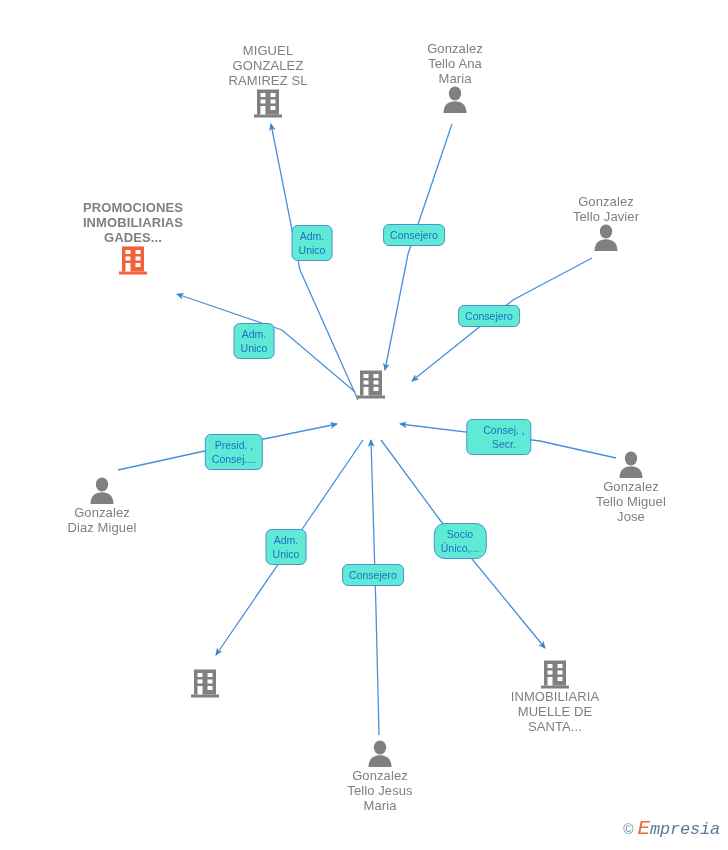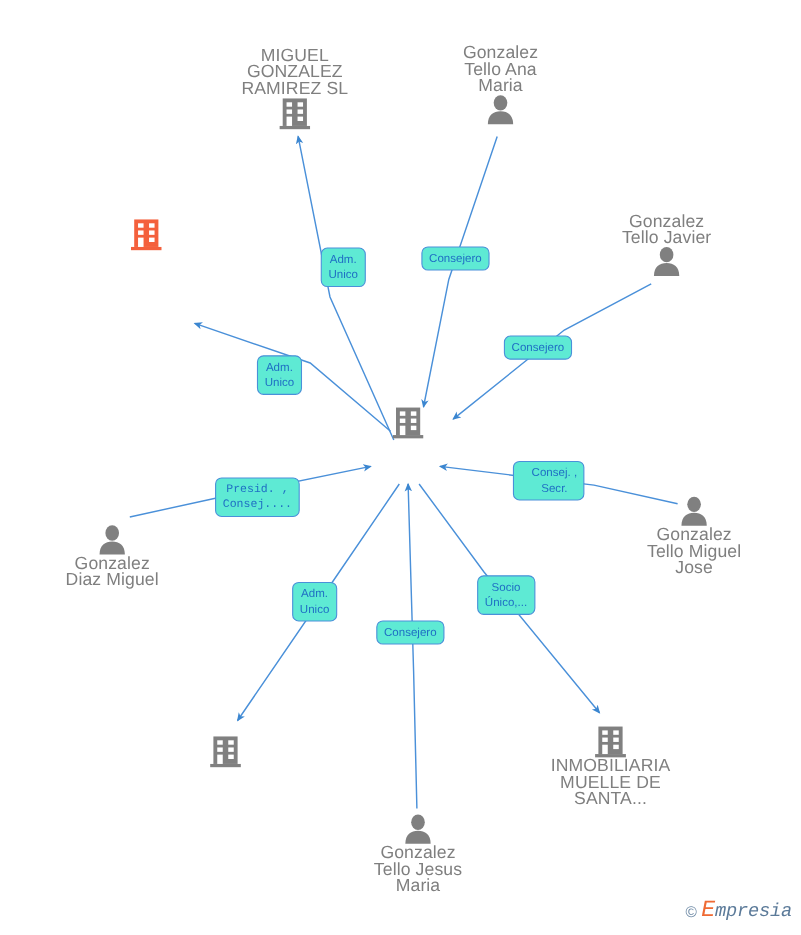--- a/index.html
+++ b/index.html
@@ -22,21 +22,21 @@
     height: 850px;
     pointer-events: none;
   }
   .node {
     position: absolute;
     text-align: center;
     width: 130px;
     margin-left: -65px;
   }
   .node-label {
-    font-size: 16px;
+    font-size: 13px;
     color: #7f7f7f;
     line-height: 15px;
     letter-spacing: 0.1px;
     white-space: pre-line;
   }
   .node-label.focus {
     font-weight: bold;
     color: #808080;
   }
   .node-icon {
@@ -142,20 +142,23 @@
         <div class="node-label">Gonzalez
 Tello Javier</div>
         <div>
           <svg class="node-icon" width="26" height="28" viewBox="0 0 26 28">
             <ellipse cx="13" cy="7.5" rx="6.2" ry="7" fill="#808080"></ellipse>
             <path d="M1.5 27 C1.5 18.6 6.6 15.2 13 15.2 C19.4 15.2 24.5 18.6 24.5 27 Z" fill="#808080"></path>
           </svg>
         </div>
       </div>
       <div class="node above" style="left: 133px; top: 198px;">
+        <div class="node-label focus">PROMOCIONES
+INMOBILIARIAS
+GADES...</div>
         <div>
           <svg class="node-icon" width="28" height="30" viewBox="0 0 28 30">
             <rect x="3" y="1.5" width="22" height="25" fill="#f4603c"></rect>
             <rect x="0" y="26.5" width="28" height="3" fill="#f4603c"></rect>
             <rect x="6.5" y="5" width="5" height="4" fill="#ffffff"></rect>
             <rect x="16.5" y="5" width="5" height="4" fill="#ffffff"></rect>
             <rect x="6.5" y="11.5" width="5" height="4" fill="#ffffff"></rect>
             <rect x="16.5" y="11.5" width="5" height="4" fill="#ffffff"></rect>
             <rect x="6.5" y="18" width="5" height="8.5" fill="#ffffff"></rect>
             <rect x="16.5" y="18" width="5" height="4" fill="#ffffff"></rect>
@@ -240,28 +243,28 @@
 Maria</div>
       </div>
     </div>
   <div id="edge-labels-layer">
       <div class="edge-label" style="left: 312px; top: 243px;">Adm.
 Unico</div>
       <div class="edge-label" style="left: 414px; top: 235px;">Consejero</div>
       <div class="edge-label" style="left: 489px; top: 316px;">Consejero</div>
       <div class="edge-label" style="left: 254px; top: 341px;">Adm.
 Unico</div>
-      <div class="edge-label" style="left: 234px; top: 452px; font-family: Liberation Mono, monospace;">Presid. ,
+      <div class="edge-label" style="left: 234px; top: 452px;">Presid. ,
 Consej....</div>
       <div class="edge-label" style="left: 499px; top: 437px; padding-left: 16px;">Consej. ,
 Secr.</div>
       <div class="edge-label" style="left: 286px; top: 547px;">Adm.
 Unico</div>
       <div class="edge-label" style="left: 373px; top: 575px;">Consejero</div>
-      <div class="edge-label" style="left: 460px; top: 541px;">Socio
+      <div class="edge-label" style="left: 460px; top: 541px; border-radius: 11px;">Socio
 Único,...</div>
     </div>
 
   <div class="watermark">
     <span class="wm-c">©</span>
     <span class="wm-text"><span class="wm-e">E</span><span>mpresia</span></span>
   </div>
 </div>
 
 </body></html>

